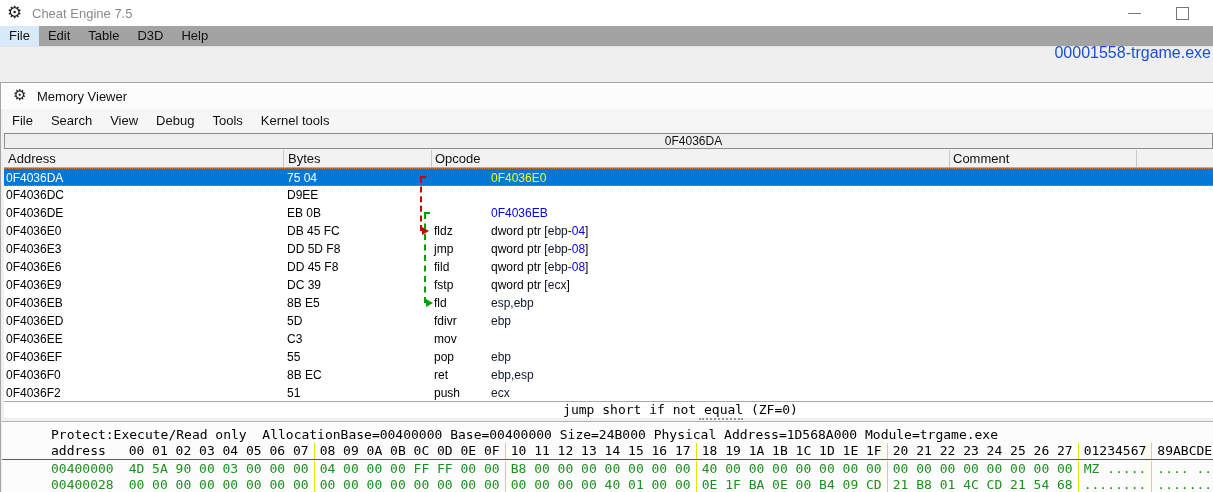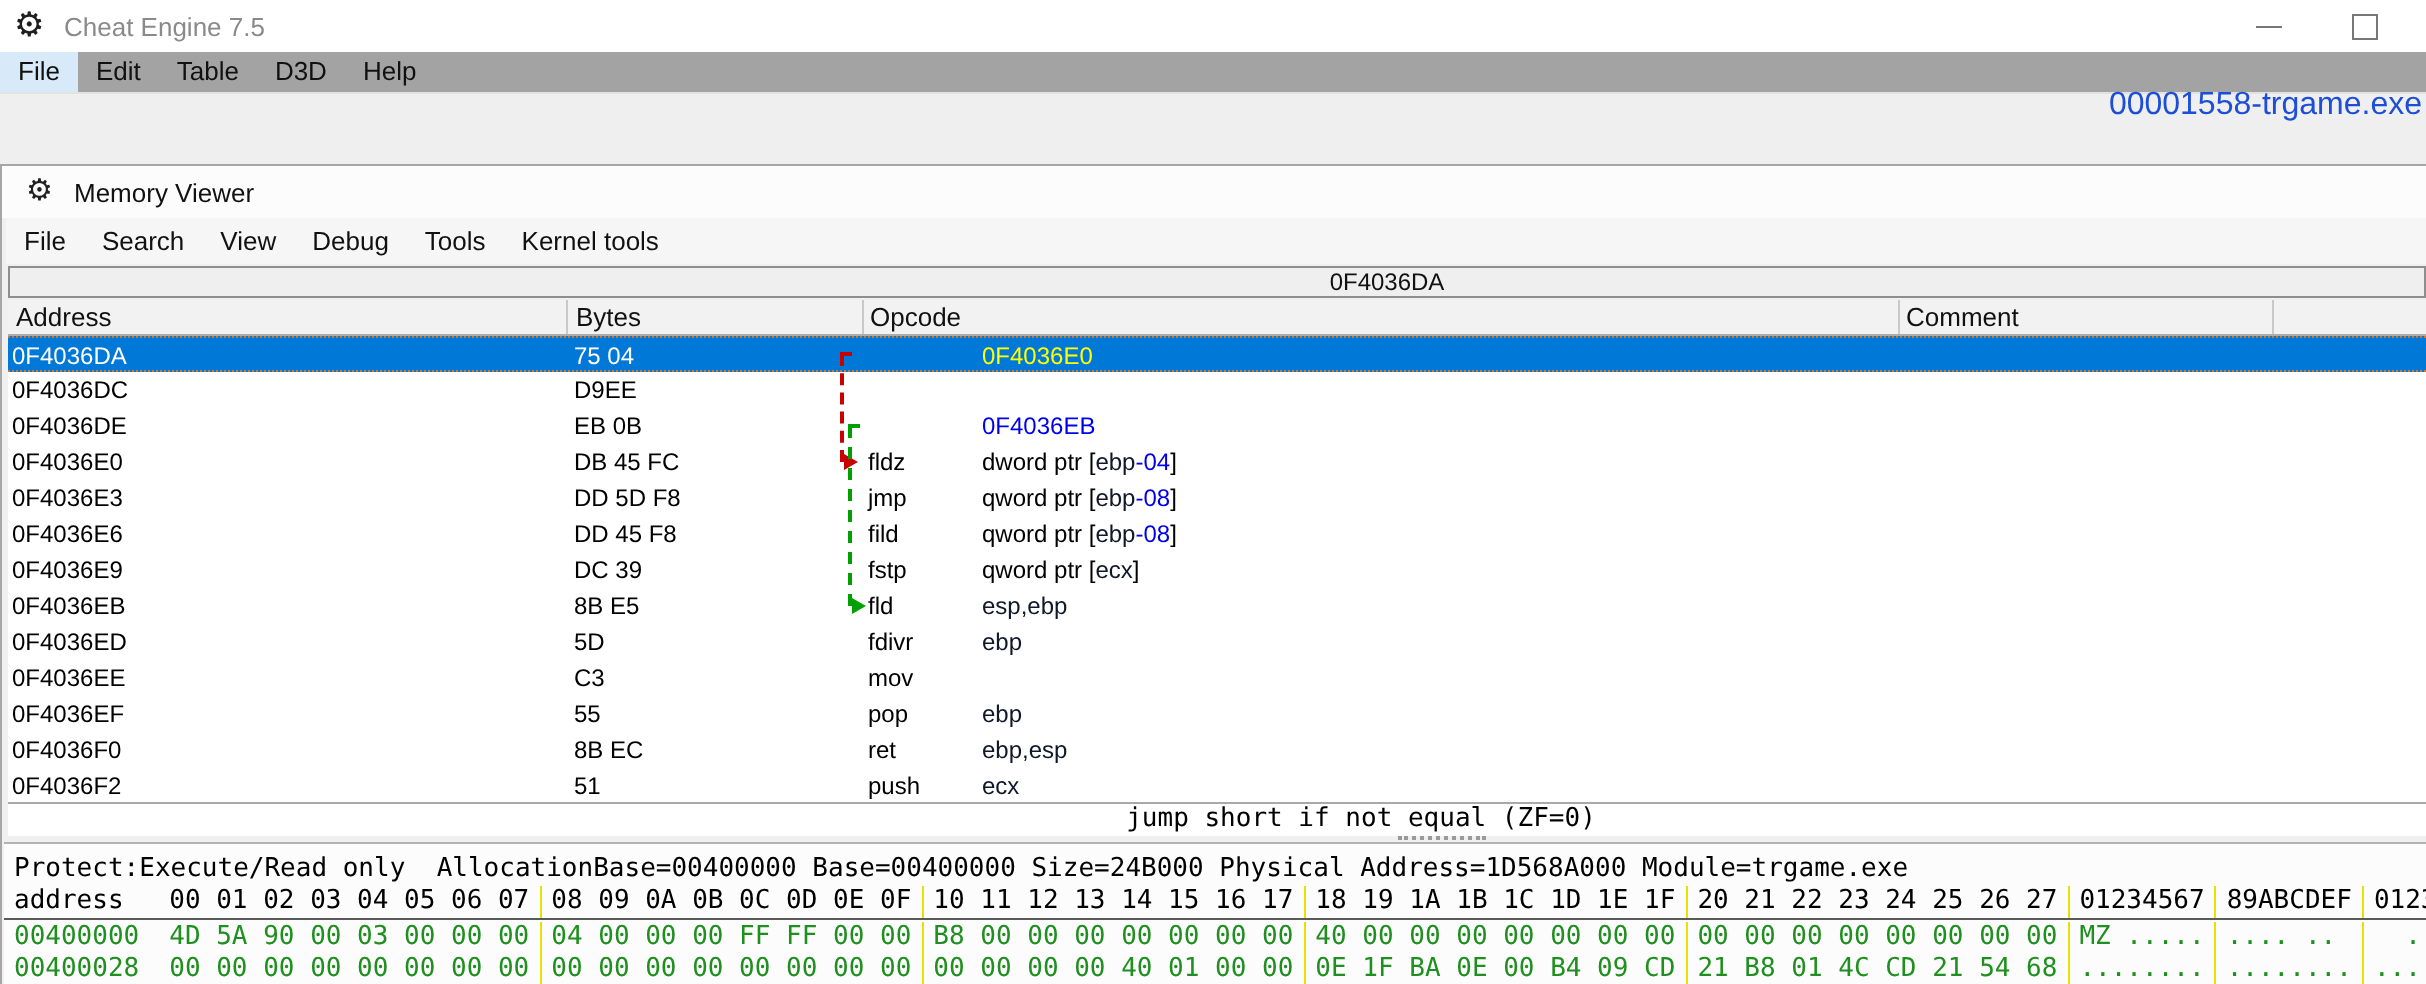--- a/index.html
+++ b/index.html
@@ -53,21 +53,21 @@
   .c-bytes{left:283px;}
   .c-mn{left:430px;font-weight:normal;margin-top:36px;}
   .c-ops{left:487px;}
   .o-k{color:#000;} .o-r{color:#0f172a;} .o-b{color:#0000E8;} .o-y{color:#FFFF00;}
   .jline{position:absolute;width:0;}
   .jhook{position:absolute;height:2px;width:6px;}
   .jarrow{position:absolute;width:0;height:0;border-top:4px solid transparent;border-bottom:4px solid transparent;}
   .mv-hint{position:absolute;left:3px;right:0;top:318px;height:17px;background:#FFF;border-top:1px solid #A9A9A9;text-align:center;padding-left:144px;font-family:"DejaVu Sans Mono","Liberation Mono",monospace;font-size:13px;line-height:16px;color:#000;box-sizing:border-box;}
   .grip{position:absolute;left:698px;top:335px;width:44px;height:3px;border-top:2px dotted #9A9A9A;}
   .mv-hex{position:absolute;left:1px;right:0;top:338px;height:72px;background:#FCFCFC;border-top:1px solid #B2B2B2;font-family:"DejaVu Sans Mono","Liberation Mono",monospace;font-size:13px;white-space:pre;color:#000;padding:5px 0 0 5px;box-sizing:border-box;overflow:hidden;}
-  .hx-line{height:16px;line-height:16px;}
+  .hx-line{height:16px;line-height:16px;margin-left:44px;}
   .hx-hr{height:1px;background:#5A5A5A;margin:0 0 1px -5px;}
   .hx-addr{display:inline-block;padding-right:10px;}
   .hx-grp{display:inline-block;padding:0 5px;border-right:1px solid #E4E400;}
   .hx-green{color:#1F8F1F;}
 </style>
 </head>
 <body>
 
 <div class="mw-titlebar">
   <span class="gear-icon">⚙</span>

